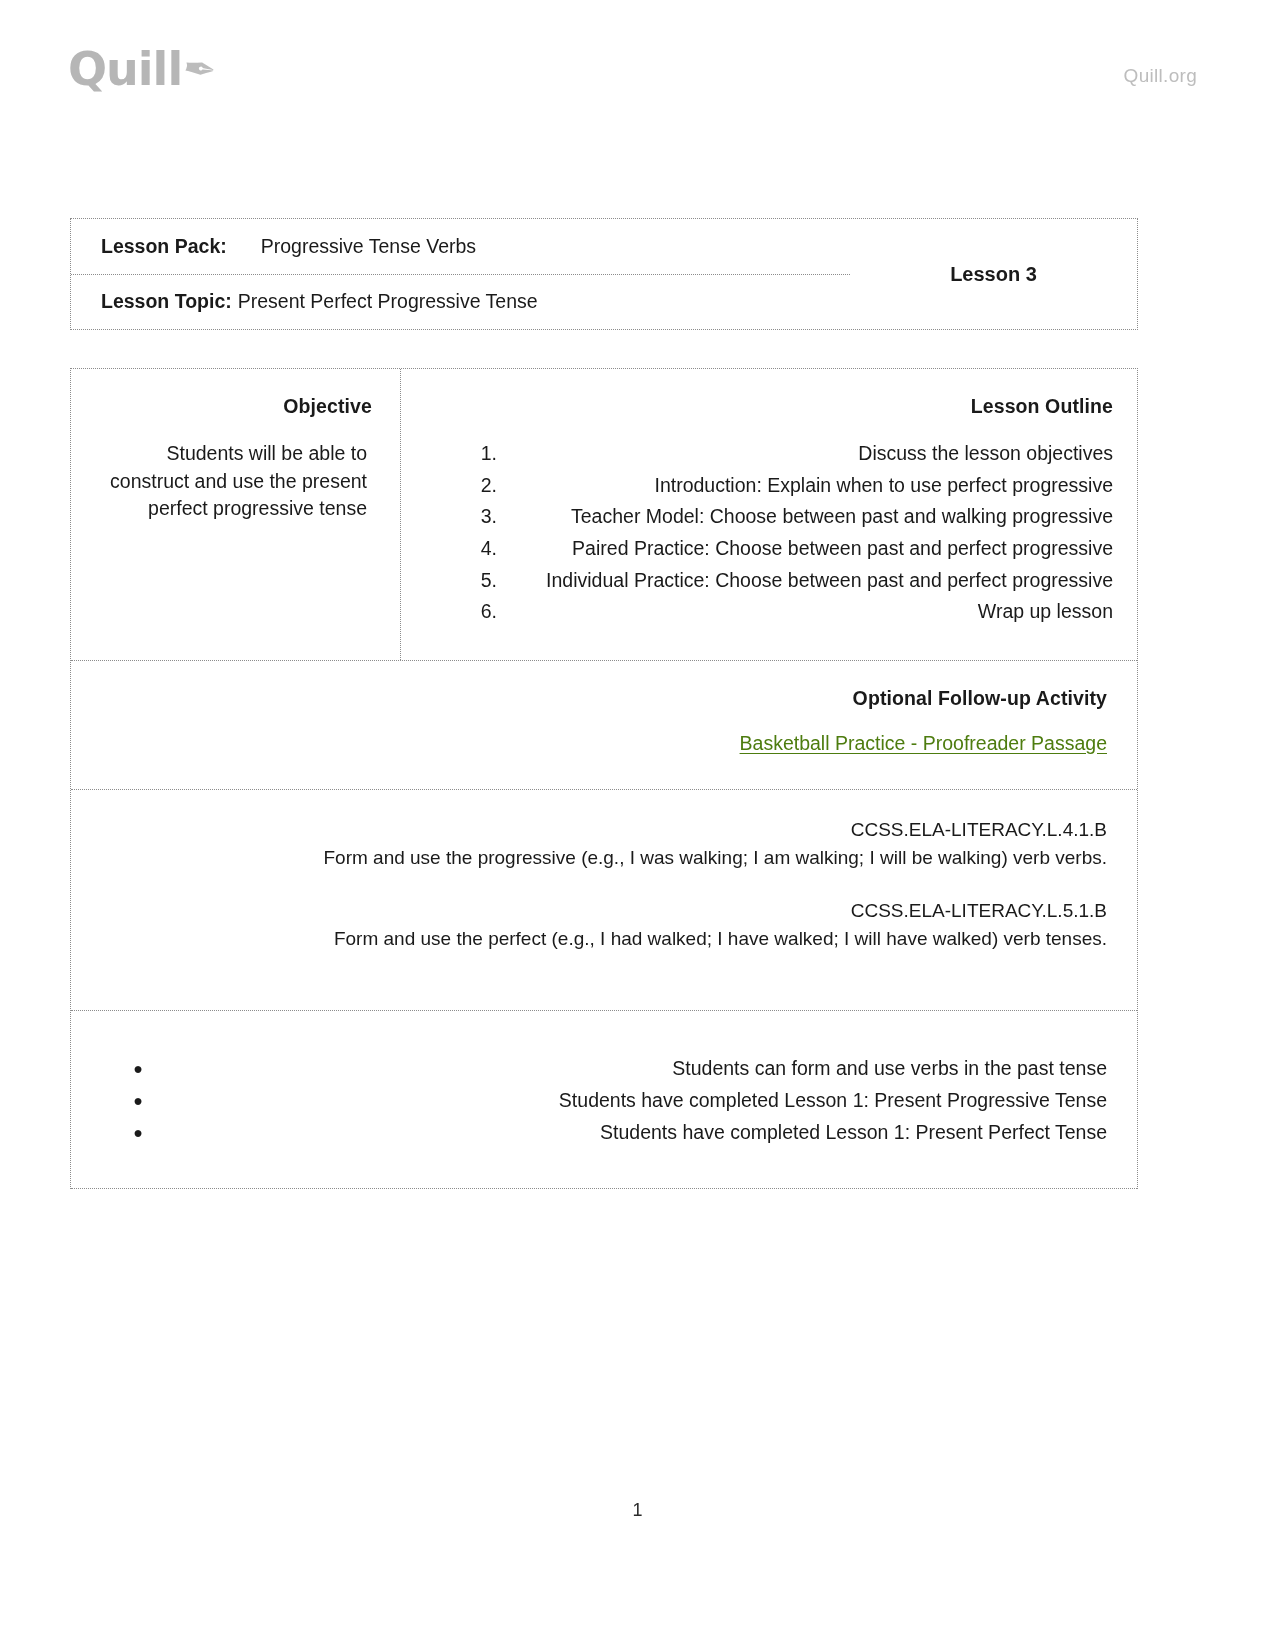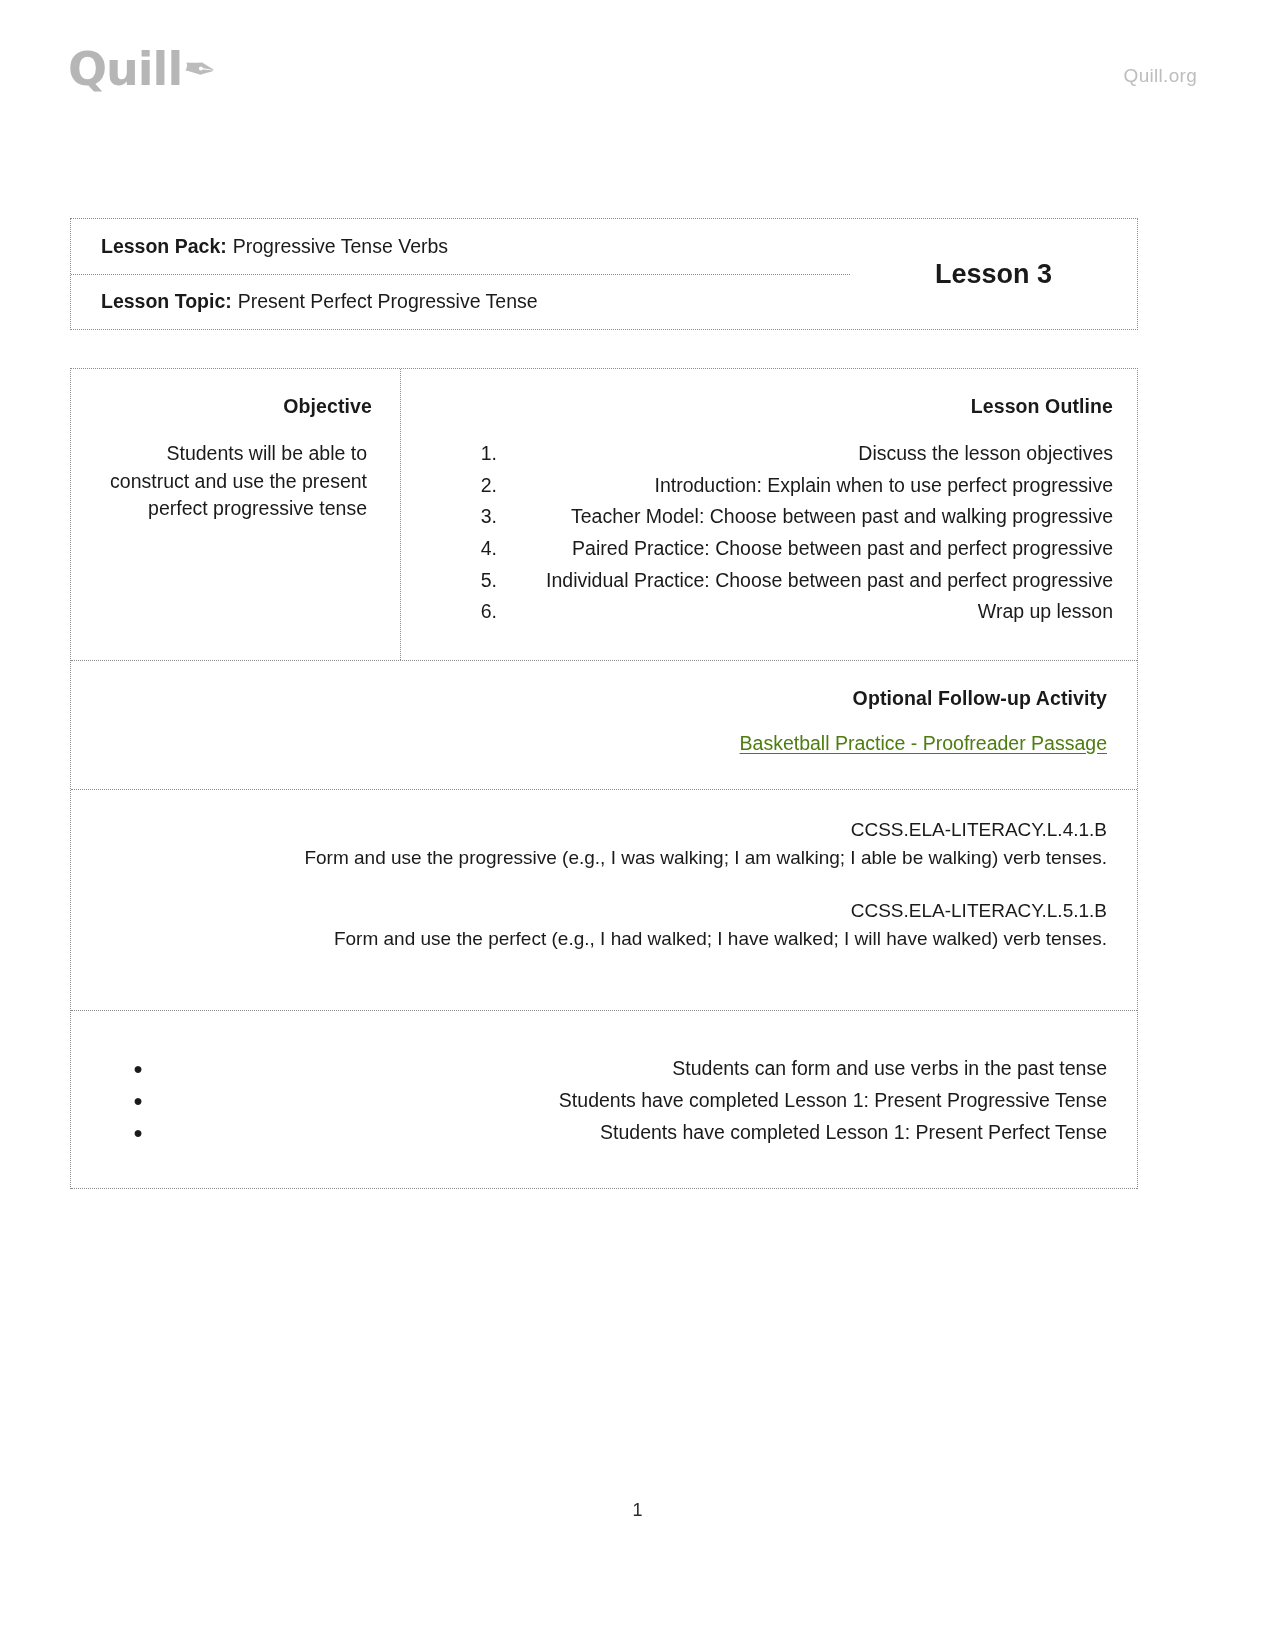--- a/index.html
+++ b/index.html
@@ -74,20 +74,21 @@
     flex-direction: column;
   }
   .id-row {
     flex: 1;
     display: flex;
     align-items: center;
     padding: 15px 0 15px 30px;
   }
   .id-row.first {
     border-bottom: 1px dotted #8c8c8c;
+    gap: 28px;
   }
   .id-right {
     flex: 1;
     border-left: 0;
     display: flex;
     align-items: center;
     justify-content: center;
   }
   .lbl-strong {
     font-weight: 700;
@@ -95,21 +96,21 @@
     margin-right: 6px;
     white-space: nowrap;
   }
   .lbl-val {
     font-size: 19.5px;
     font-weight: 400;
     text-align: center;
   }
   .lesson-num {
     font-weight: 700;
-    font-size: 27px;
+    font-size: 20px;
     white-space: nowrap;
   }
 
   
   .body-table {
     margin-top: 38px;
     border: 1px dotted #8c8c8c;
     border-bottom: none;
     text-align: right;
   }
@@ -284,21 +285,21 @@
 
     <div class="full-row followup">
       <div class="sec-head">Optional Follow-up Activity</div>
       <a class="link-activity">Basketball Practice - Proofreader Passage</a>
     </div>
 
     <div class="full-row standards">
       <div id="standards-list">
           <p class="std-block">
             <span class="std-code">CCSS.ELA-LITERACY.L.4.1.B</span>
-            <span class="std-desc">Form and use the progressive (e.g., I was walking; I am walking; I able be walking) verb tenses.</span>
+            <span class="std-desc">Form and use the progressive (e.g., I was walking; I am walking; I will be walking) verb verbs.</span>
           </p>
           <p class="std-block">
             <span class="std-code">CCSS.ELA-LITERACY.L.5.1.B</span>
             <span class="std-desc">Form and use the perfect (e.g., I had walked; I have walked; I will have walked) verb tenses.</span>
           </p>
         </div>
     </div>
 
     <div class="full-row prereq">
       <ul class="prereq-list" id="prereq-list">

